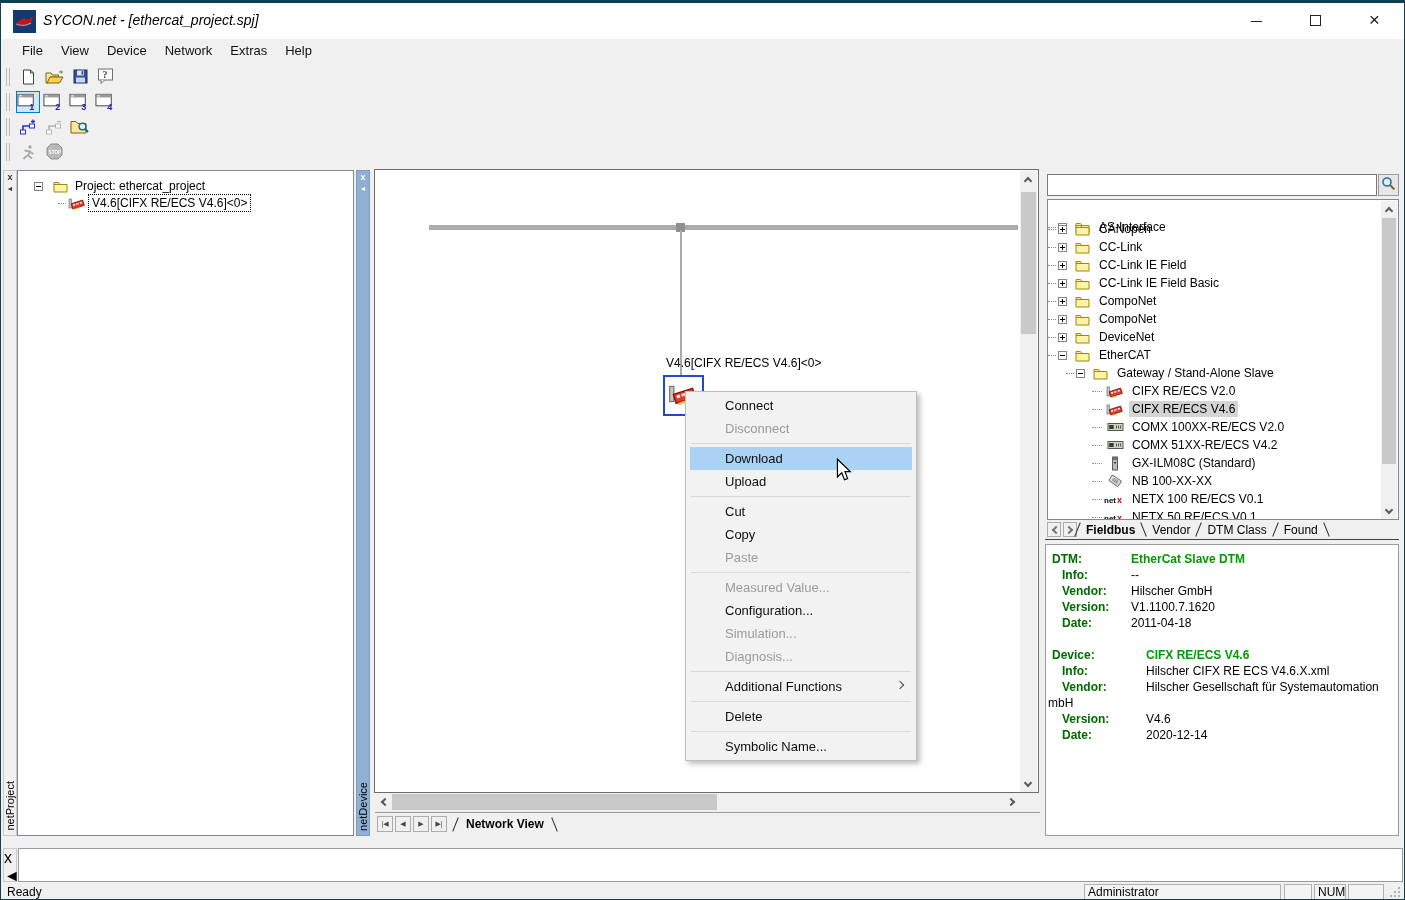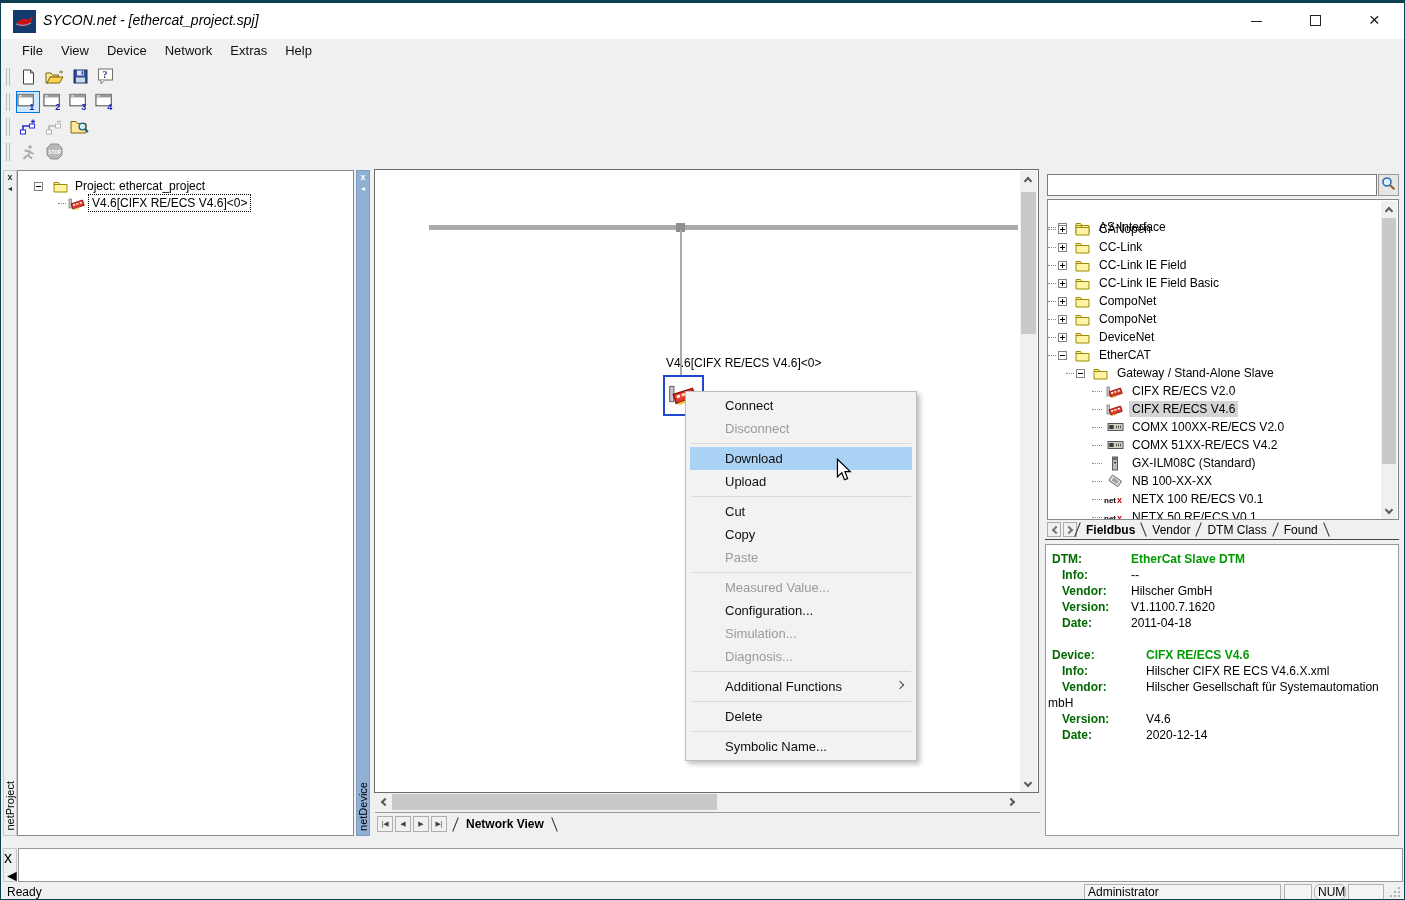--- a/index.html
+++ b/index.html
@@ -734,21 +734,21 @@
   <div id="log-strip">
     <span class="sx">x</span>
     <span class="sarr">◄</span>
   </div>
   <div id="log-panel"></div>
 
   <div id="statusbar">
     <span id="status-ready">Ready</span>
     <div class="status-box" style="left:1083px; width:197px;">Administrator</div>
     <div class="status-box" style="left:1283px; width:28px;"></div>
-    <div class="status-box" style="left:1313px; width:32px; text-align:center;border-radius:6px;">NUM</div>
+    <div class="status-box" style="left:1313px; width:32px; text-align:center;">NUM</div>
     <div class="status-box" style="left:1347px; width:36px;"></div>
     <span id="resize-grip"><svg width="12" height="12">
           <g fill="#b0b0b0">
             <rect x="8" y="8" width="2" height="2"></rect>
             <rect x="8" y="4" width="2" height="2"></rect>
             <rect x="4" y="8" width="2" height="2"></rect>
             <rect x="8" y="0" width="2" height="2"></rect>
             <rect x="4" y="4" width="2" height="2"></rect>
             <rect x="0" y="8" width="2" height="2"></rect>
           </g>

